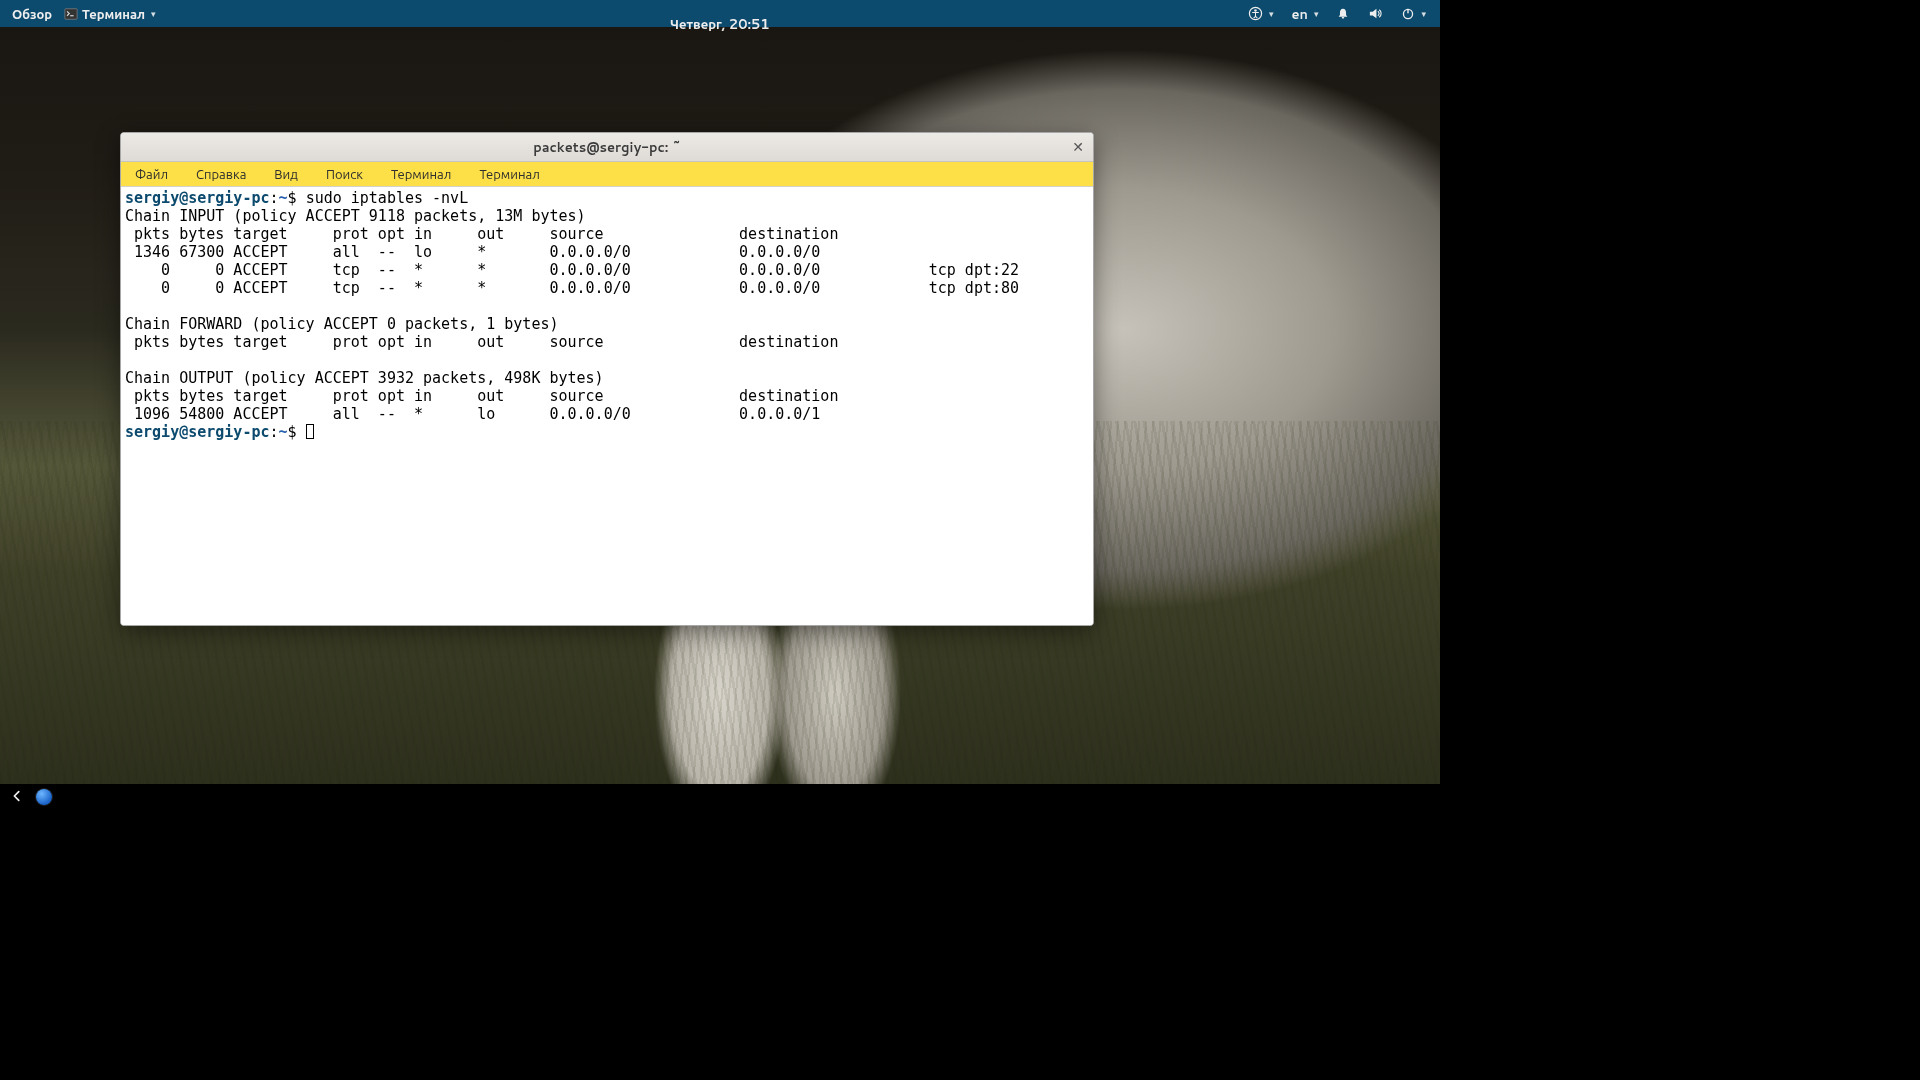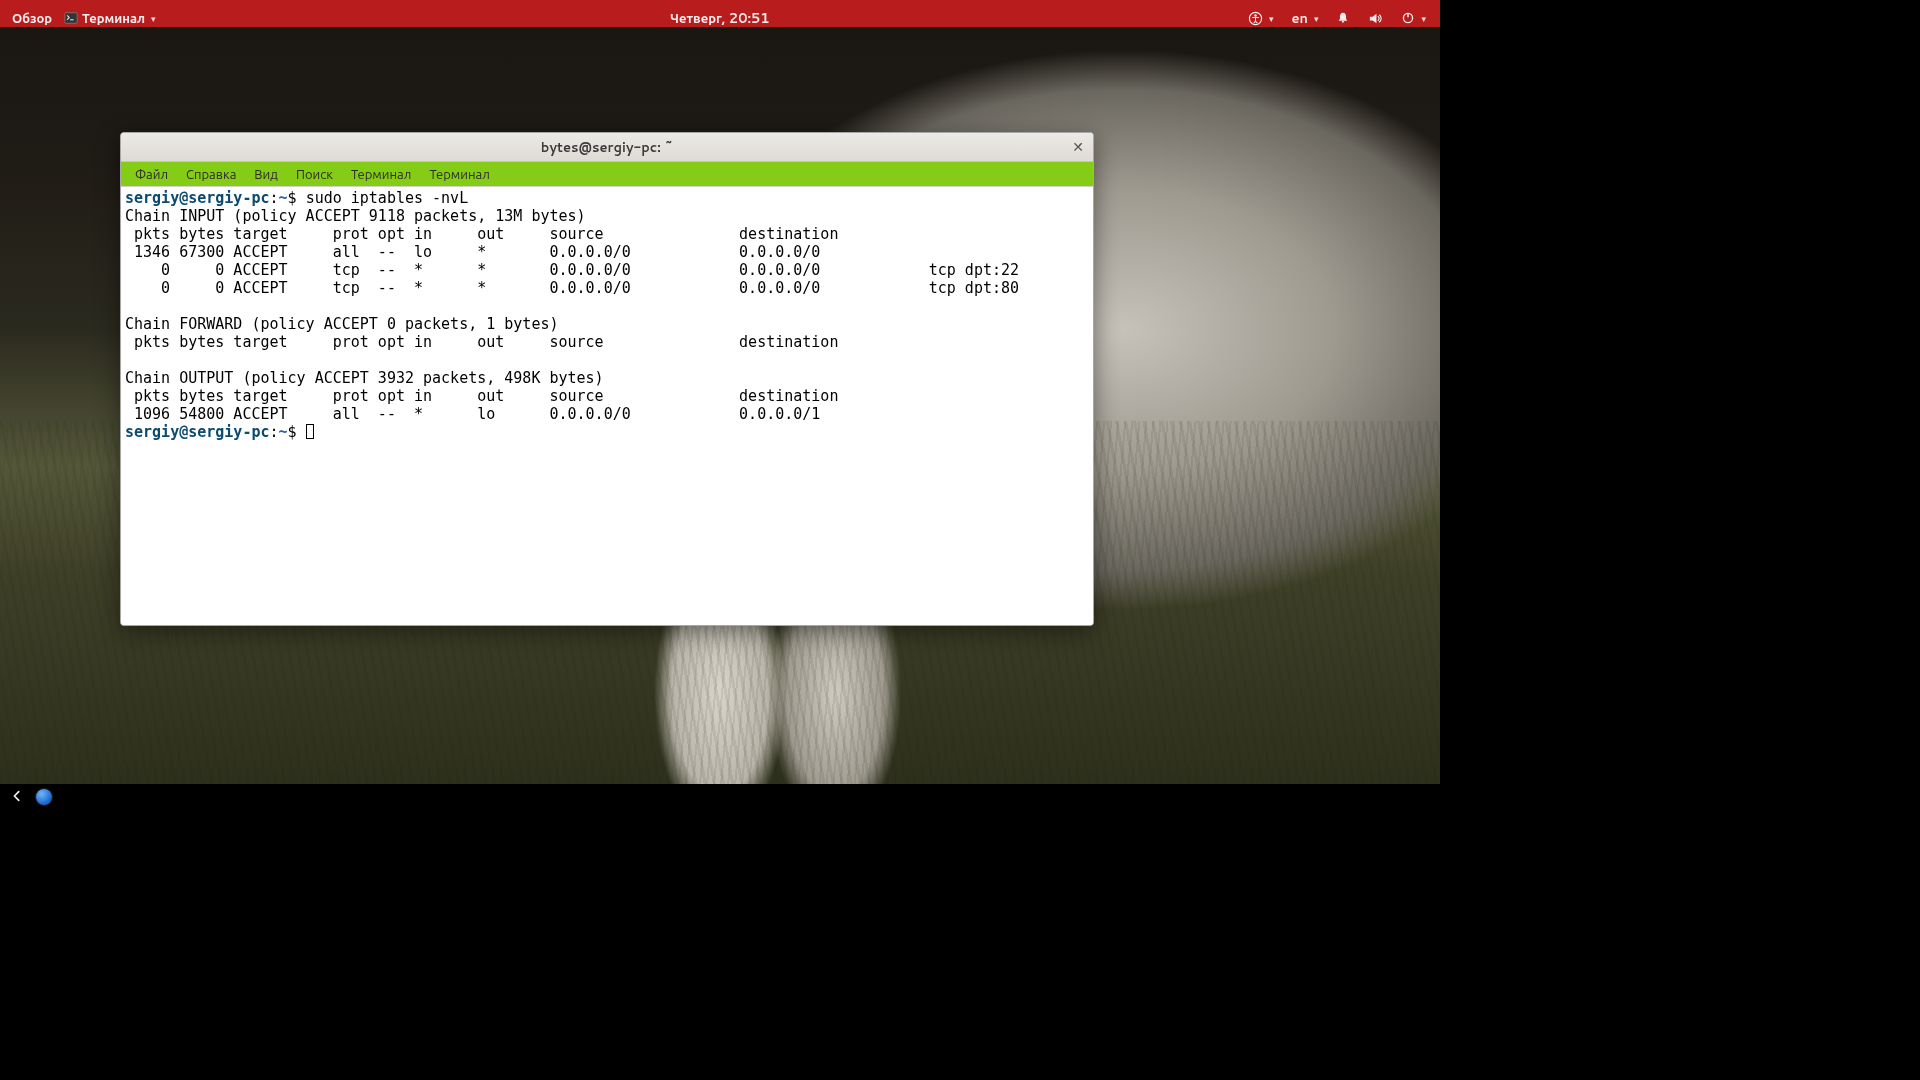--- a/index.html
+++ b/index.html
@@ -31,24 +31,24 @@
       repeating-linear-gradient(95deg, rgba(50,60,20,0.22) 0 2px, transparent 2px 7px),
       repeating-linear-gradient(80deg, rgba(30,35,15,0.18) 0 3px, transparent 3px 9px);
     opacity: 0.5;
   }
 
   
   .topbar {
     position: absolute;
     top: 0; left: 0; right: 0;
     height: 27px;
-    background: #b91c1c;
+    background: #0c4a6e;
     color: #eee;
     display: flex;
-    align-items: flex-end;
+    align-items: center;
     font-size: 13px;
     font-weight: 600;
   }
   .topbar .tb-left { display: flex; align-items: center; padding-left: 8px; gap: 4px;}
   .topbar .tb-center { position: absolute; left: 50%; transform: translateX(-50%); margin-top: 20px; }
   .topbar .tb-right { margin-left: auto; display: flex; align-items: center; gap: 10px; padding-right: 10px;}
   .topbar .tb-item { padding: 0 4px; cursor: pointer; display:flex; align-items:center; gap:4px;}
   .tb-dd { font-size: 9px; opacity: .9; padding-left:2px;}
   .term-glyph svg { display:block; }
 
@@ -81,28 +81,28 @@
     right: 6px;
     width: 18px; height: 18px;
     display:flex; align-items:center; justify-content:center;
     cursor: pointer;
     color:#555;
     font-size: 14px;
     line-height: 1;
   }
   .menubar {
     height: 24px;
-    background: #84cc16;
+    background: #fde047;
     border-bottom: 1px solid #d4d1cb;
     display: flex;
     align-items: center;
     font-size: 13px;
     color: #2d2d2d;
     padding: 0 6px;
-    gap: 2px;
+    gap: 12px;
   }
   .menubar .menu-item { padding: 2px 8px; cursor: pointer; }
 
   .term {
     background: #fff;
     color: #000;
     font-family: "DejaVu Sans Mono", "Liberation Mono", monospace;
     font-size: 15px;
     line-height: 18px;
     padding: 2px 4px 6px 4px;
@@ -198,21 +198,21 @@
           <rect x="7.2" y="2.2" width="1.6" height="5" fill="#eee"></rect>
         </svg>
       <span class="tb-dd">▾</span>
     </span>
   </div>
 </div>
 
 <div class="window">
 
   <div class="titlebar">
-    <span class="title">bytes@sergiy-pc: ~</span>
+    <span class="title">packets@sergiy-pc: ~</span>
     <span class="close">
       <span>✕</span>
     </span>
   </div>
 
   <div class="menubar">
     <span class="menu-item">Файл</span>
     <span class="menu-item">Справка</span>
     <span class="menu-item">Вид</span>
     <span class="menu-item">Поиск</span>

